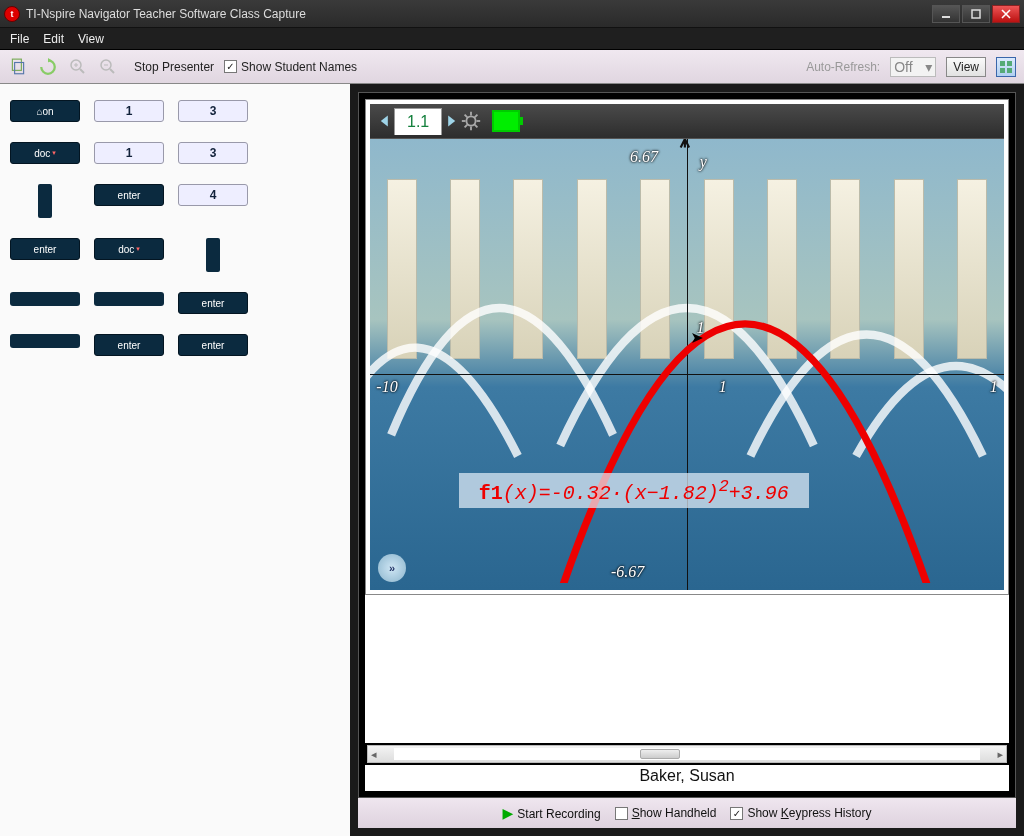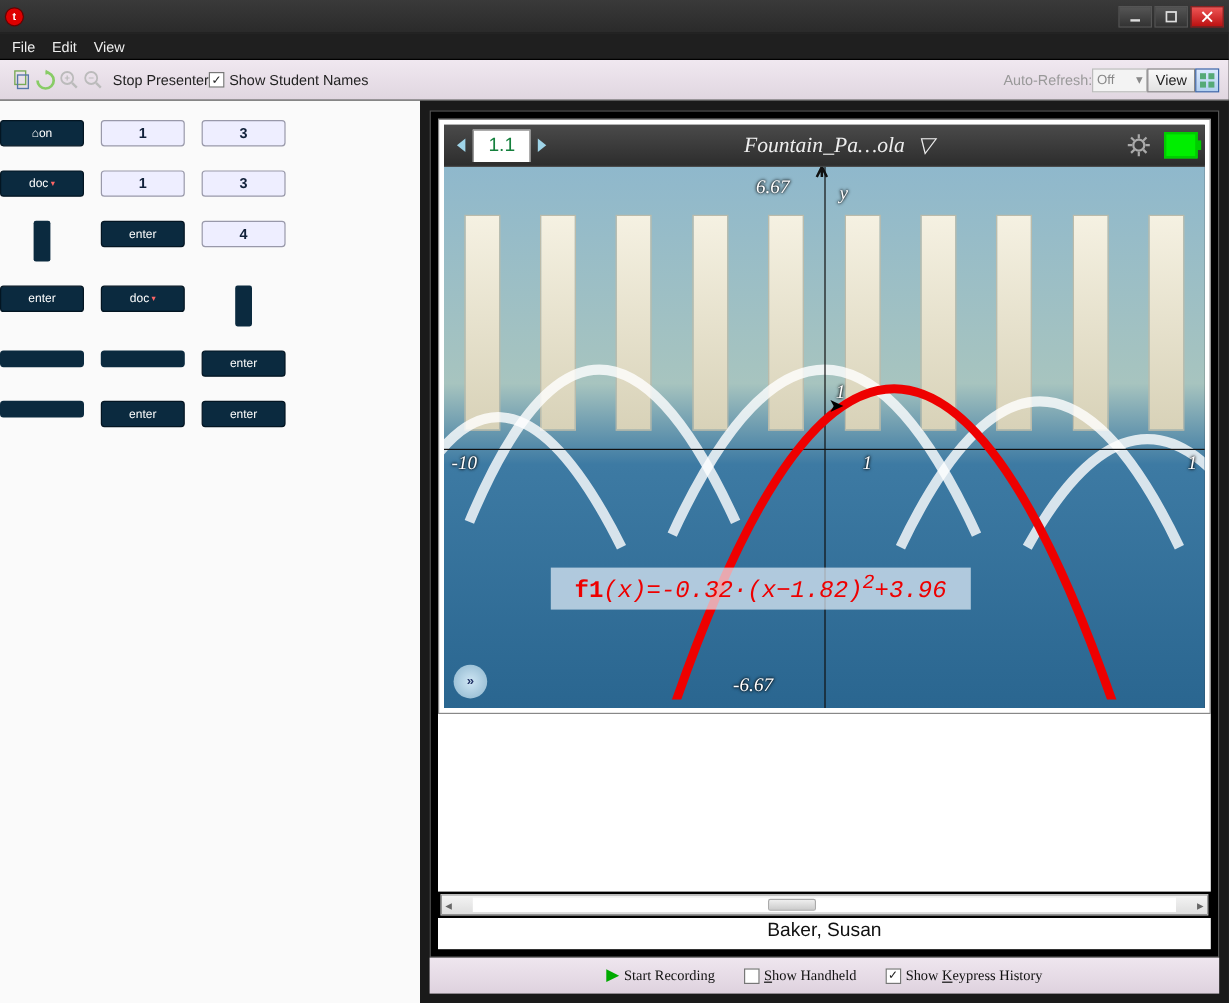--- a/index.html
+++ b/index.html
@@ -13,40 +13,40 @@
 .winbtns { display:flex; gap:2px; }
 .winbtn { width:28px; height:18px; border:1px solid #555; background:linear-gradient(#555,#333); display:flex; align-items:center; justify-content:center;}
 .winbtn.close { background:linear-gradient(#e55,#b11); border-color:#822;}
 .winbtn svg { width:10px; height:10px; }
 
 
 .menubar { height:22px; background:#1f1f1f; display:flex; align-items:center; gap:14px; padding:0 10px; color:#eee; font-size:12px; border-bottom:1px solid #000;}
 .menubar span { cursor:default; }
 
 
-.toolbar { height:34px; background:linear-gradient(#f0e8f0,#e0d6e0); border-bottom:1px solid #888; display:flex; align-items:center; padding:0 8px; color:#222; font-size:12px;}
+.toolbar { height:34px; background:linear-gradient(#f0e8f0,#e0d6e0); border-bottom:1px solid #888; display:flex; align-items:center; padding:0 8px; gap:10px; color:#222; font-size:12px;}
 .tbicon { width:20px; height:20px; border:1px solid transparent; display:flex; align-items:center; justify-content:center;}
 .tbicon.zoom svg { width:16px; height:16px; }
 .stop { font-size:12px; margin-left:6px;}
 .chk { display:flex; align-items:center; gap:4px; }
 .chkbox { width:13px; height:13px; border:1px solid #777; background:#fff; display:flex; align-items:center; justify-content:center; font-size:10px; color:#222;}
 .tbspacer { flex:1; }
 .autorefresh { color:#999; font-size:12px;}
-.combo { width:46px; height:20px; border:1px solid #bbb; background:#f3f3f3; display:flex; align-items:center; justify-content:space-between; padding:0 3px; font-size:11px; color:#888;}
+.combo { width:46px; height:20px; border:1px solid #bbb; background:#f3f3f3; display:flex; align-items:center; justify-content:space-between; padding:0 3px; font-size:14px; color:#888;}
 .viewbtn { padding:2px 6px; border:1px solid #888; background:linear-gradient(#fafafa,#e2e2e2); font-size:12px;}
 .gridicon { width:20px; height:20px; border:1px solid #3a66aa; background:linear-gradient(#dbeafe,#b0cff0);}
 .gridicon::before { content:""; display:block; width:12px;height:12px; margin:3px; background:
   linear-gradient(#5a7 0 0) 0 0/5px 5px no-repeat,
   linear-gradient(#5a7 0 0) 7px 0/5px 5px no-repeat,
   linear-gradient(#5a7 0 0) 0 7px/5px 5px no-repeat,
   linear-gradient(#5a7 0 0) 7px 7px/5px 5px no-repeat;}
 
 
 .main { display:flex; height:calc(836px - 28px - 22px - 34px); background:#242424;}
-.leftpane { width:350px; background:#fafafa; padding:16px 0; }
+.leftpane { width:350px; background:#fafafa; padding:16px 10px; }
 .keygrid { display:grid; grid-template-columns:70px 70px 70px; gap:20px 14px; }
 .key { height:22px; display:flex; align-items:center; justify-content:center; font-size:10px; }
 .key.dark { background:#0b2a3f; color:#fff; border-radius:3px; border:1px solid #031522;}
 .key.light { background:#eef; color:#11213a; border:1px solid #99a; border-radius:3px; font-weight:bold; font-size:12px;}
 .key.arrow { background:#0b2a3f; width:14px; height:34px; border-radius:2px; margin:0 auto;}
 .key.wide { background:#0b2a3f; border-radius:3px; height:14px;}
 .key.docmenu::after { content:"▾"; color:#f66; font-size:7px; margin-left:2px;}
 
 .rightpane { flex:1; background:#1a1a1a; padding:8px; display:flex; flex-direction:column;}
 .captureframe { flex:1; background:#000; border:1px solid #555; padding:6px; display:flex; flex-direction:column;}
@@ -80,31 +80,32 @@
 .eq { position:absolute; left:14%; top:74%; background:rgba(230,240,250,.7); padding:4px 20px; font-family:Liberation Mono, monospace; font-size:20px; color:#e00; font-style:italic;}
 .eq b { font-style:normal;}
 .nextbtn { position:absolute; left:8px; bottom:8px; width:28px; height:28px; border-radius:50%; background:radial-gradient(#cfe6f4,#8ab4cc); display:flex; align-items:center; justify-content:center; color:#236; font-weight:bold;}
 
 .whitespace { flex:1; background:#fff;}
 .hscroll { height:18px; background:linear-gradient(#f4f4f4,#ddd); border:1px solid #bbb; margin:2px; display:flex; align-items:center;}
 .hscroll .track { flex:1; height:12px; background:#fff; margin:0 14px; position:relative;}
 .hscroll .thumb { position:absolute; left:42%; top:1px; width:40px; height:10px; background:linear-gradient(#eee,#ccc); border:1px solid #aaa; border-radius:2px;}
 .student { text-align:center; font-size:16px; color:#111; padding:2px 0 6px; background:#fff;}
 
-.bottombar { height:30px; background:linear-gradient(#efe6ef,#ded2de); display:flex; align-items:center; justify-content:center; gap:24px; font-size:12px; color:#111;font-family:Liberation Serif, serif;}
+.bottombar { height:30px; background:linear-gradient(#efe6ef,#ded2de); display:flex; align-items:center; justify-content:center; gap:14px; font-size:12px; color:#111;}
 .play { color:#0a0; font-size:14px; margin-right:4px;}
 .ul { text-decoration:underline;}
 
 </style>
 </head>
 <body>
 
 <div class="titlebar">
   <div class="left">
     <div class="appicon">t</div>
+    <div class="title">TI-Nspire Navigator Teacher Software Class Capture</div>
   </div>
   <div class="winbtns">
     <div class="winbtn">
         <svg viewBox="0 0 10 10">
           <rect x="1" y="7" width="8" height="2" fill="#ddd"></rect>
         </svg>
       </div>
     <div class="winbtn">
         <svg viewBox="0 0 10 10">
           <rect x="1" y="1" width="8" height="8" fill="none" stroke="#ddd" stroke-width="1.5"></rect>
@@ -205,24 +206,20 @@
                 <svg viewBox="0 0 10 10">
                   <path d="M7 1 L2 5 L7 9 Z"></path>
                 </svg>
               </div>
             <div class="pagetab">1.1</div>
             <div class="navarrow">
                 <svg viewBox="0 0 10 10">
                   <path d="M3 1 L8 5 L3 9 Z"></path>
                 </svg>
               </div>
-            <div class="docname">
-              <span>Fountain_Pa…ola</span>
-              <span class="tri">▽</span>
-            </div>
             <svg class="gear" viewBox="0 0 24 24">
                 <circle cx="12" cy="12" r="5" fill="none" stroke="#aaa" stroke-width="2"></circle>
                 <g stroke="#aaa" stroke-width="2">
                   <line x1="12" y1="2" x2="12" y2="6"></line>
                   <line x1="12" y1="18" x2="12" y2="22"></line>
                   <line x1="2" y1="12" x2="6" y2="12"></line>
                   <line x1="18" y1="12" x2="22" y2="12"></line>
                   <line x1="5" y1="5" x2="8" y2="8"></line>
                   <line x1="16" y1="16" x2="19" y2="19"></line>
                   <line x1="5" y1="19" x2="8" y2="16"></line>

